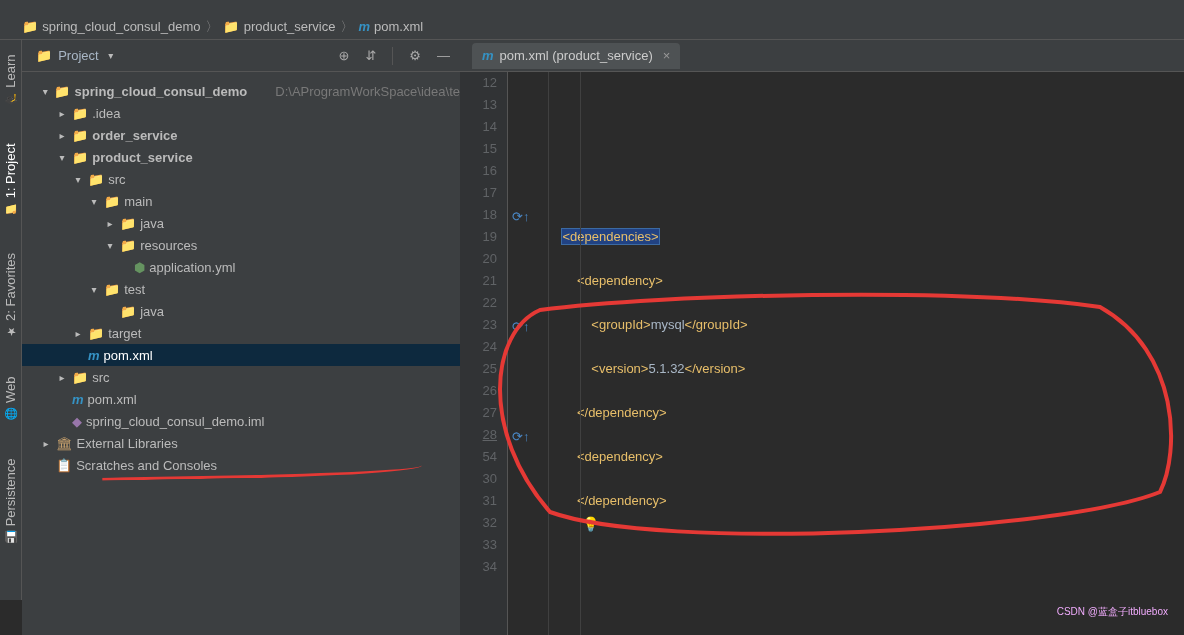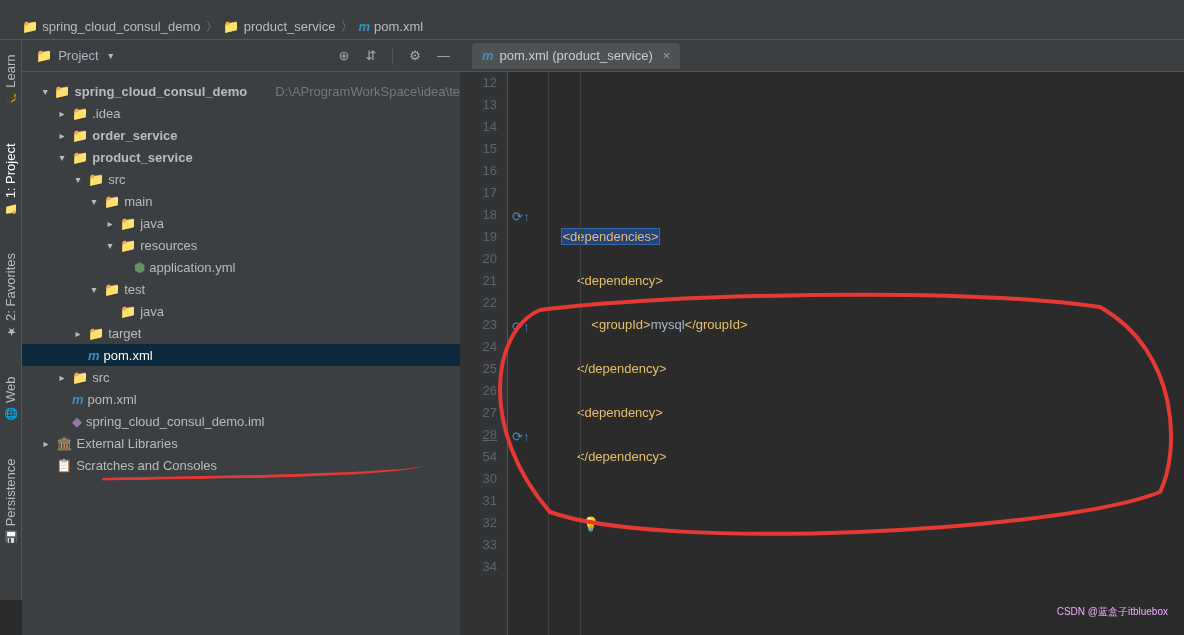--- a/index.html
+++ b/index.html
@@ -222,20 +222,21 @@
   <div class="code">
     <div class="indent-guide" style="left:40px"></div>
     <div class="indent-guide" style="left:72px"></div>
     <span class="gutter-icn" style="left:4px;top:134px">⟳↑</span>
     <span class="gutter-icn" style="left:4px;top:244px">⟳↑</span>
     <span class="gutter-icn" style="left:4px;top:354px">⟳↑</span>
     <span class="bulb" style="left:74px;top:441px">💡</span>
 <div class="cline">    <span class="t-hl"><span class="t-brkt">&lt;</span><span class="t-tag">dependencies</span><span class="t-brkt">&gt;</span></span></div>
 <div class="cline">        <span class="t-brkt">&lt;</span><span class="t-tag">dependency</span><span class="t-brkt">&gt;</span></div>
 <div class="cline">            <span class="t-brkt">&lt;</span><span class="t-tag">groupId</span><span class="t-brkt">&gt;</span><span class="t-txt">mysql</span><span class="t-brkt">&lt;/</span><span class="t-tag">groupId</span><span class="t-brkt">&gt;</span></div>
+<div class="cline">            <span class="t-brkt">&lt;</span><span class="t-tag">version</span><span class="t-brkt">&gt;</span><span class="t-txt">5.1.32</span><span class="t-brkt">&lt;/</span><span class="t-tag">version</span><span class="t-brkt">&gt;</span></div>
 <div class="cline">        <span class="t-brkt">&lt;/</span><span class="t-tag">dependency</span><span class="t-brkt">&gt;</span></div>
 <div class="cline">        <span class="t-brkt">&lt;</span><span class="t-tag">dependency</span><span class="t-brkt">&gt;</span></div>
 <div class="cline">        <span class="t-brkt">&lt;/</span><span class="t-tag">dependency</span><span class="t-brkt">&gt;</span></div>
 
 
 
 
 
 
 

